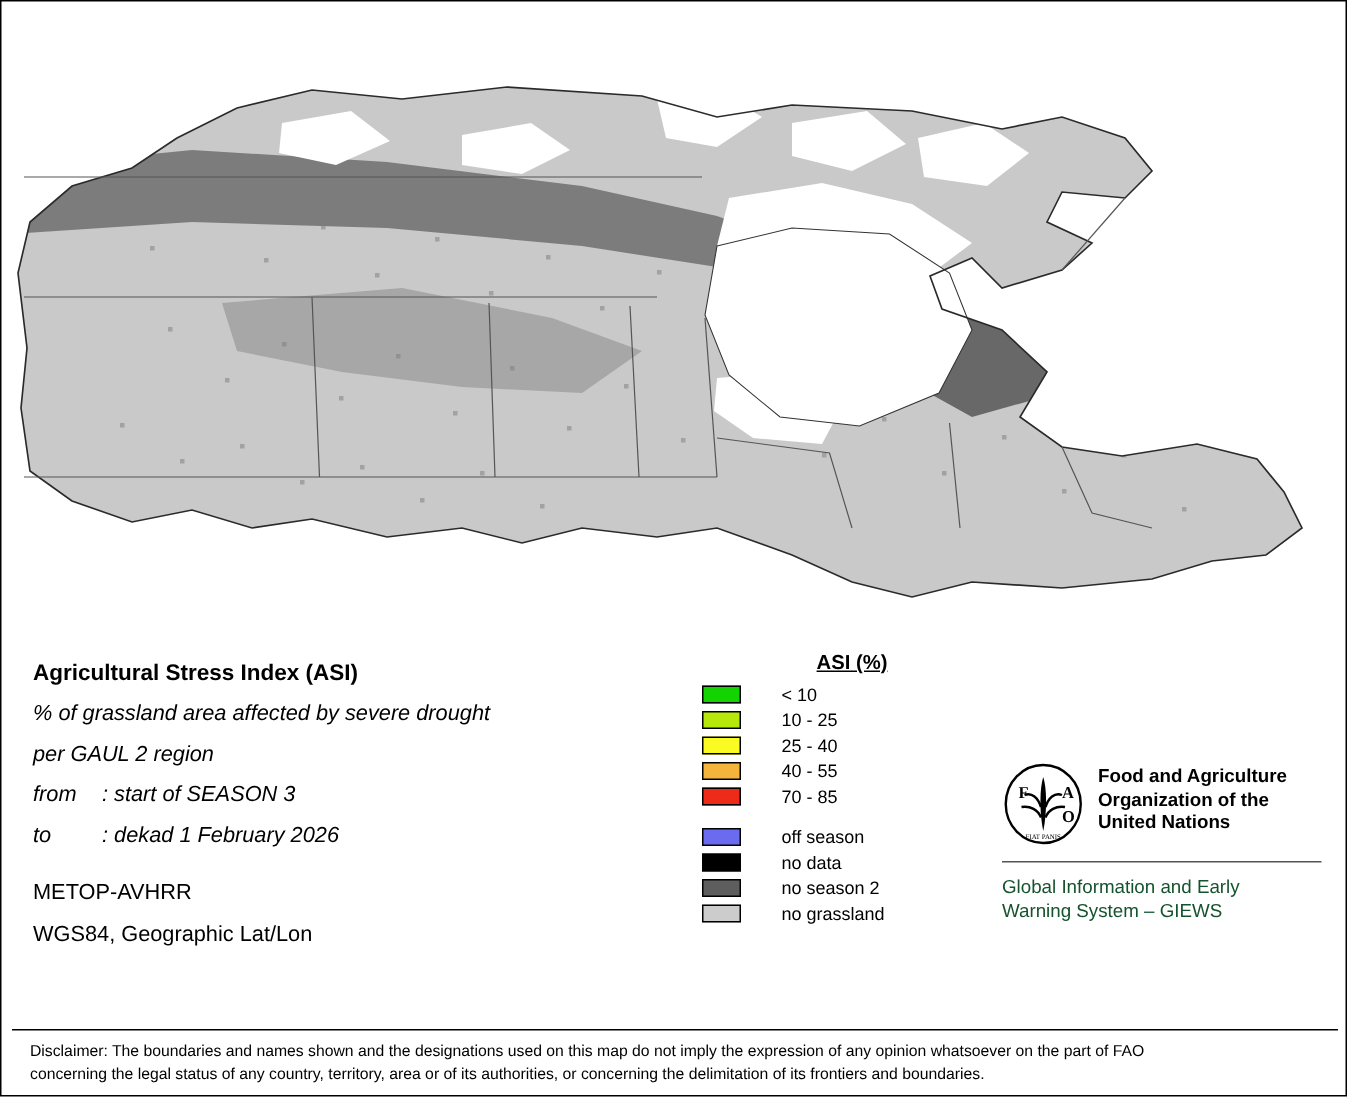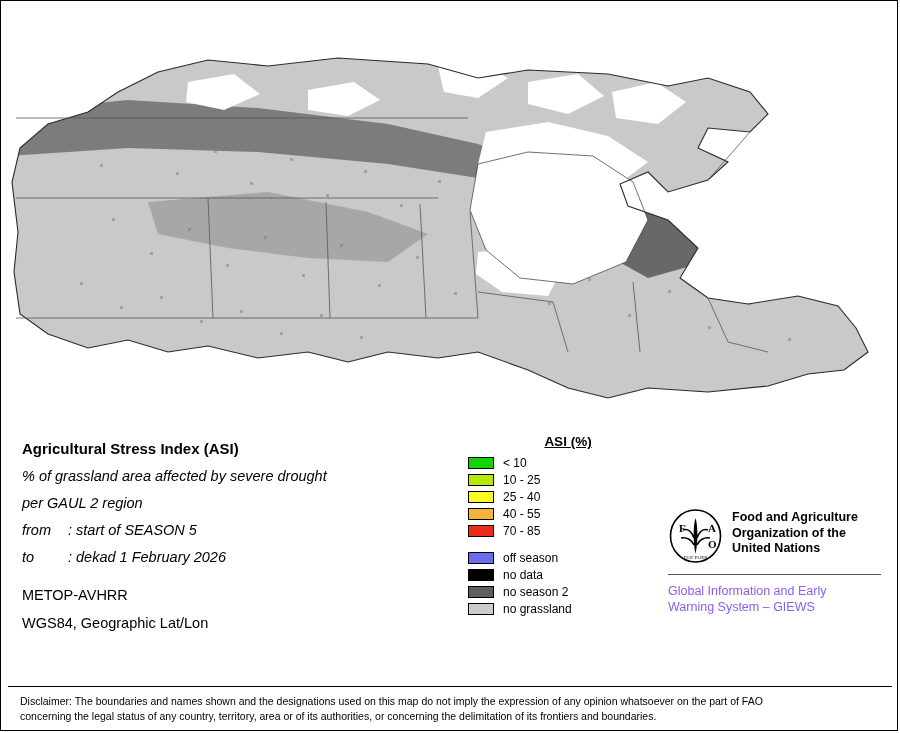--- a/index.html
+++ b/index.html
@@ -42,37 +42,37 @@
     position:absolute;left:468px;top:434px;width:200px;
   }
   #asi .asi-title{
     font-weight:bold;font-size:13.5px;
     text-decoration:underline;
     margin-bottom:6px;
     text-align:center;
   }
   .lg-row{display:flex;align-items:center;height:15px;margin-bottom:2px;}
   .lg-sw{width:26px;height:12px;border:1px solid #000;box-sizing:border-box;}
-  .lg-tx{font-size:12px;margin-left:9px;}
+  .lg-tx{font-size:12px;margin-left:27px;}
   #asi .gap{height:10px;}
 
   
   #fao{
     position:absolute;left:668px;top:508px;width:215px;
   }
   #fao .faorow{display:flex;align-items:flex-start;}
   #fao .logo{width:55px;height:56px;flex:0 0 55px;}
   #fao .faotxt{
     font-size:12.5px;font-weight:bold;line-height:1.25;
     margin-left:9px;margin-top:2px;
   }
   #fao hr{
     border:none;border-top:1px solid #555;margin:10px 0 8px 0;width:213px;
   }
-  #fao .giews{font-size:12.5px;line-height:1.3;color:#8b5cf6;}
+  #fao .giews{font-size:12.5px;line-height:1.3;color:#14532d;}
 
   
   #disc{
     position:absolute;left:20px;top:694px;width:850px;
     font-size:10.5px;line-height:1.45;color:#000;
   }
   #disctop{
     position:absolute;left:8px;top:686px;width:884px;height:1px;background:#000;
   }
 </style>
@@ -180,21 +180,21 @@
       <path d="M742,80 L700,128"></path>
     </g>
   </svg>
 </div>
 
 <div id="infoblock">
   <div class="hdr">Agricultural Stress Index (ASI)</div>
   <div class="ln">% of grassland area affected by severe drought</div>
   <div class="ln">per GAUL 2 region</div>
   <div class="ln">
-    <span class="lbl">from</span><span>: start of SEASON 5</span>
+    <span class="lbl">from</span><span>: start of SEASON 3</span>
   </div>
   <div class="ln">
     <span class="lbl">to</span><span>: dekad 1 February 2026</span>
   </div>
   <div class="sensor">METOP-AVHRR</div>
   <div class="proj">WGS84, Geographic Lat/Lon</div>
 </div>
 
 <div id="asi">
   <div class="asi-title">ASI (%)</div>

